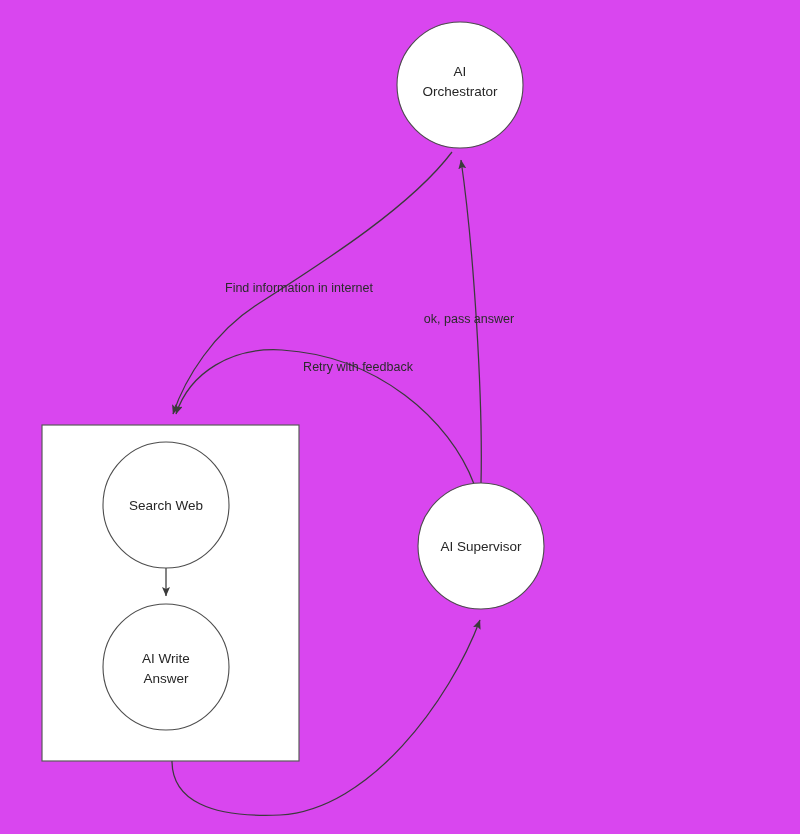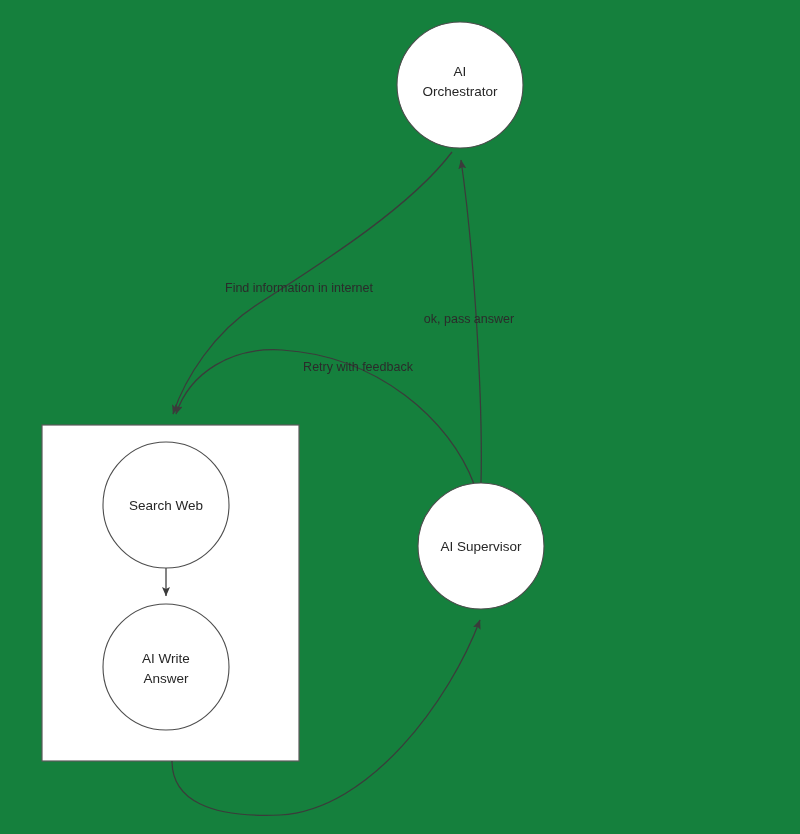--- a/index.html
+++ b/index.html
@@ -11,21 +11,21 @@
   body {
     width: 800px;
     height: 834px;
     font-family: "Liberation Sans", "DejaVu Sans", sans-serif;
     overflow: hidden;
   }
   #diagram-root {
     position: relative;
     width: 800px;
     height: 834px;
-    background: #15803d;
+    background: #d946ef;
   }
   svg.canvas {
     position: absolute;
     top: 0;
     left: 0;
     width: 800px;
     height: 834px;
     display: block;
   }
   .node-circle {

